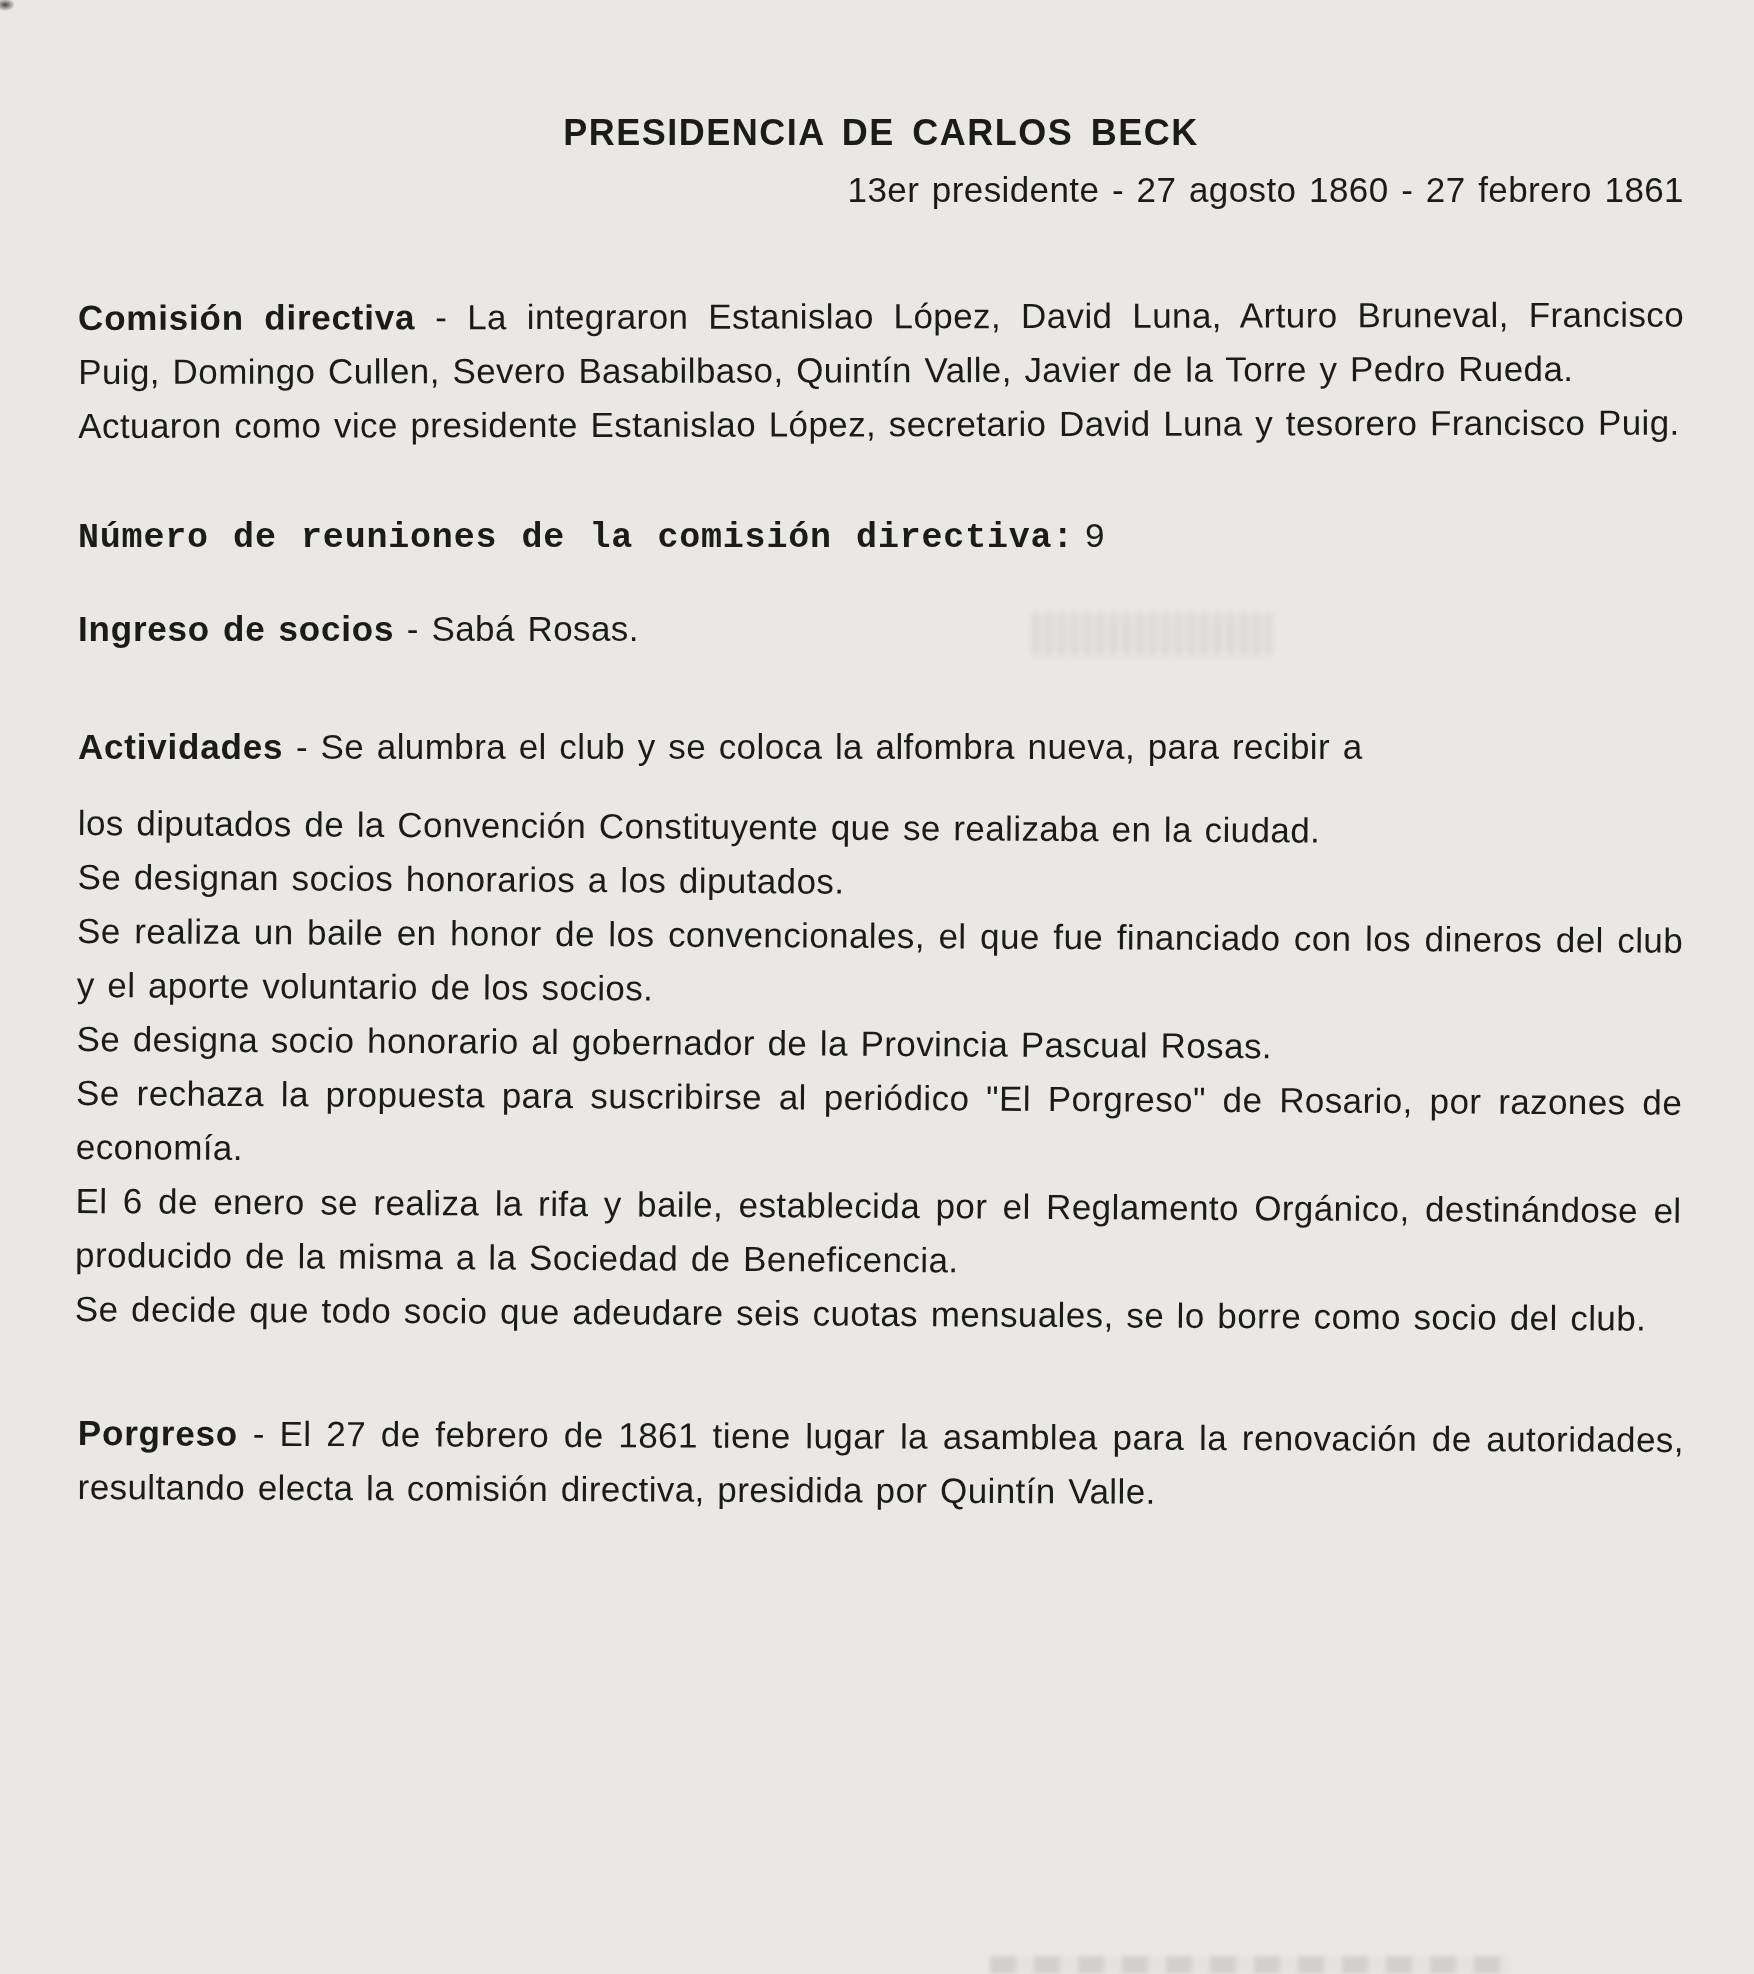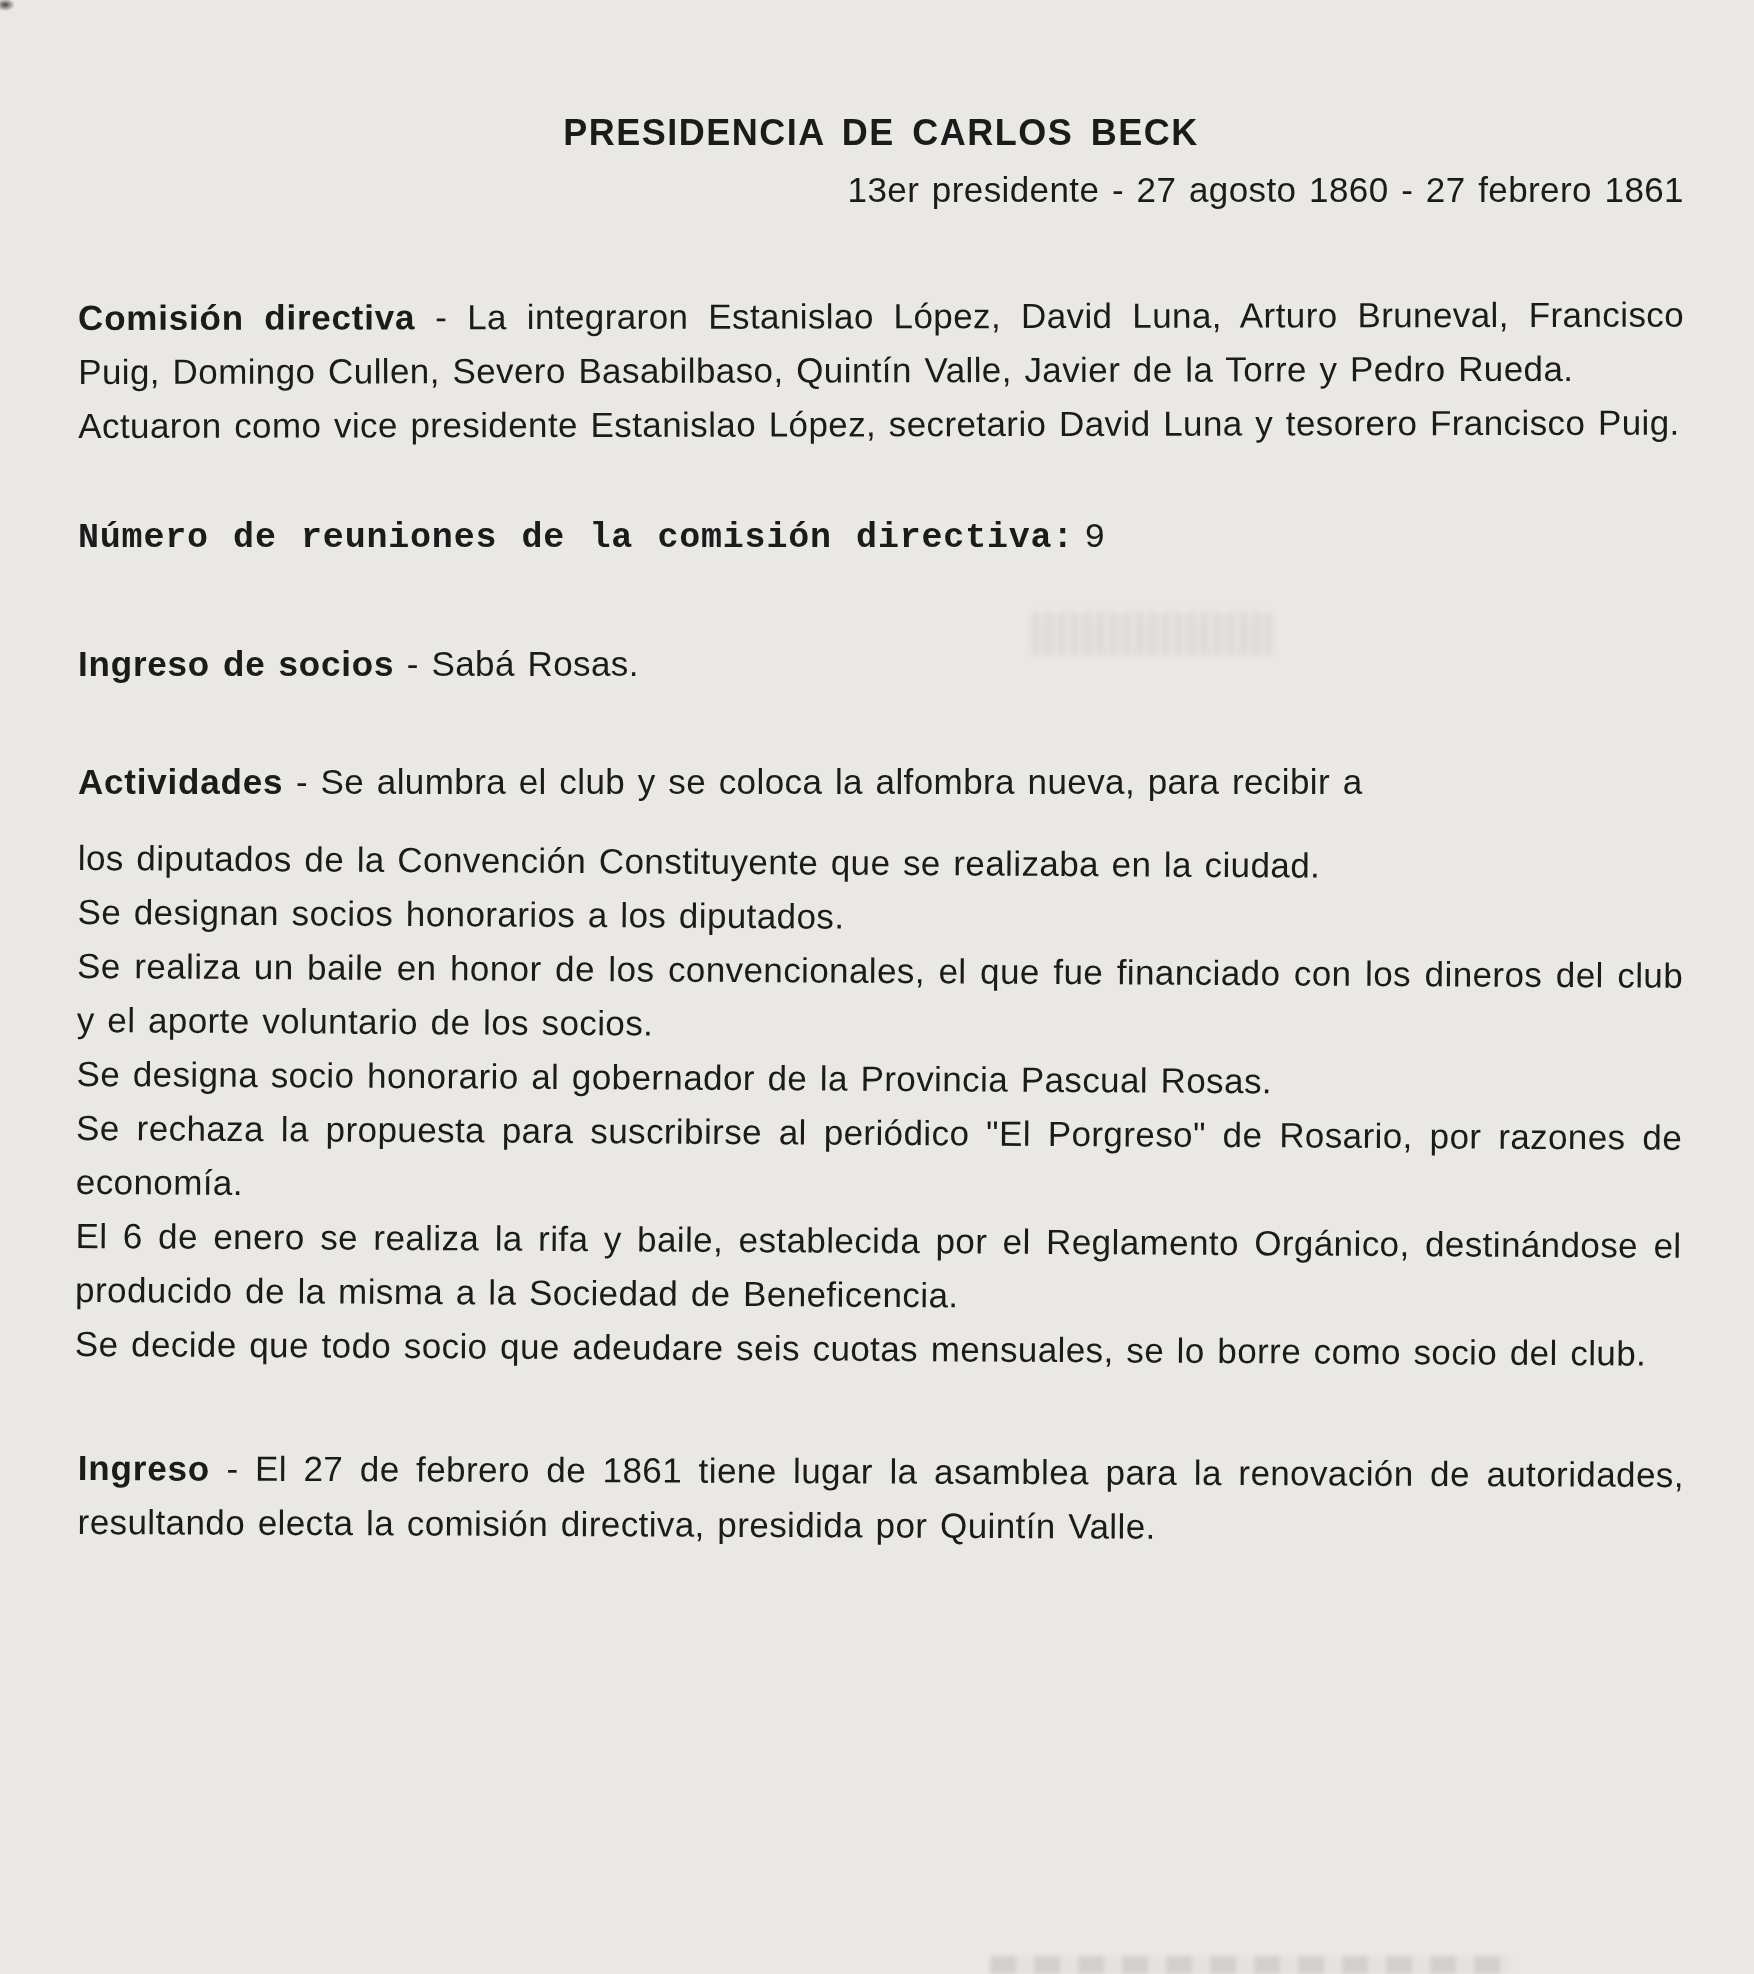--- a/index.html
+++ b/index.html
@@ -66,21 +66,21 @@
   }
 
   .body-text{ font-size:35px; line-height:54px; letter-spacing:0.4px; word-spacing:2.5px; }
   p{ margin:0; }
   .justify{ text-align:justify; }
   strong{ font-weight:700; letter-spacing:0.8px; }
 
   .sec-comision{ margin-top:74px; }
   .sec-reuniones{ margin-top:58px;font-family:Liberation Mono, monospace; }
   .sec-reuniones .value{ margin-left:10px; }
-  .sec-ingreso{ margin-top:72px; }
+  .sec-ingreso{ margin-top:37px; }
   .sec-actividades{ margin-top:64px; }
   .actividades-items{ margin-top:22px; transform:rotate(0.35deg); transform-origin:left top; }
   .sec-asamblea{ margin-top:70px; transform:rotate(0.25deg); transform-origin:left top; }
   .tilt-slight{ transform:rotate(-0.12deg); transform-origin:left top; }
 </style>
 </head>
 <body>
 
 <div class="page">
 
@@ -122,17 +122,17 @@
       <p class="justify">Se realiza un baile en honor de los convencionales, el que fue financiado con los dineros del club y el aporte voluntario de los socios.</p>
       <p class="justify">Se designa socio honorario al gobernador de la Provincia Pascual Rosas.</p>
       <p class="justify">Se rechaza la propuesta para suscribirse al periódico "El Porgreso" de Rosario, por razones de economía.</p>
       <p class="justify">El 6 de enero se realiza la rifa y baile, establecida por el Reglamento Orgánico, destinándose el producido de la misma a la Sociedad de Beneficencia.</p>
       <p class="justify">Se decide que todo socio que adeudare seis cuotas mensuales, se lo borre como socio del club.</p>
     </div>
   </section>
 
   <section class="sec-asamblea body-text">
     <p class="justify">
-      <strong>Ingreso</strong><span> - </span><span>El 27 de febrero de 1861 tiene lugar la asamblea para la renovación de autoridades, resultando electa la comisión directiva, presidida por Quintín Valle.</span>
+      <strong>Porgreso</strong><span> - </span><span>El 27 de febrero de 1861 tiene lugar la asamblea para la renovación de autoridades, resultando electa la comisión directiva, presidida por Quintín Valle.</span>
     </p>
   </section>
 
 </div>
 
 </body></html>

